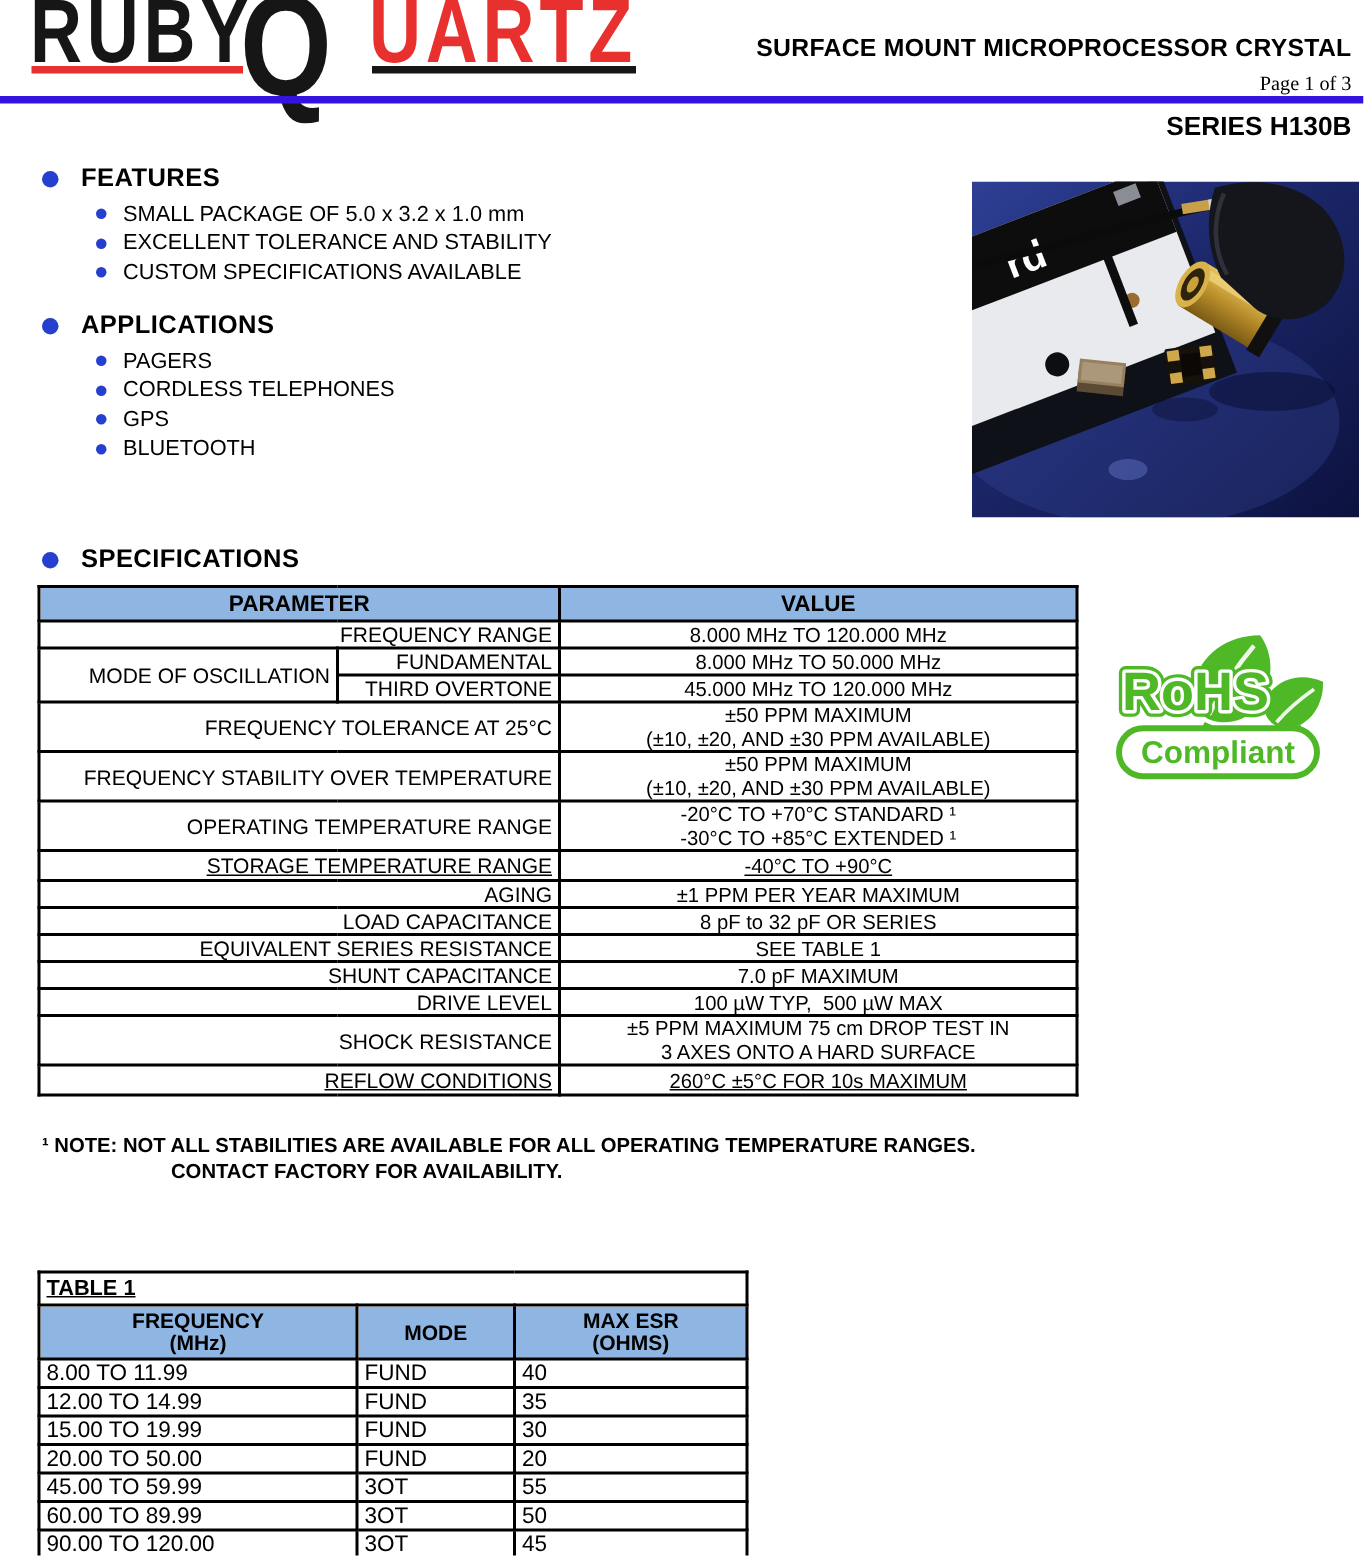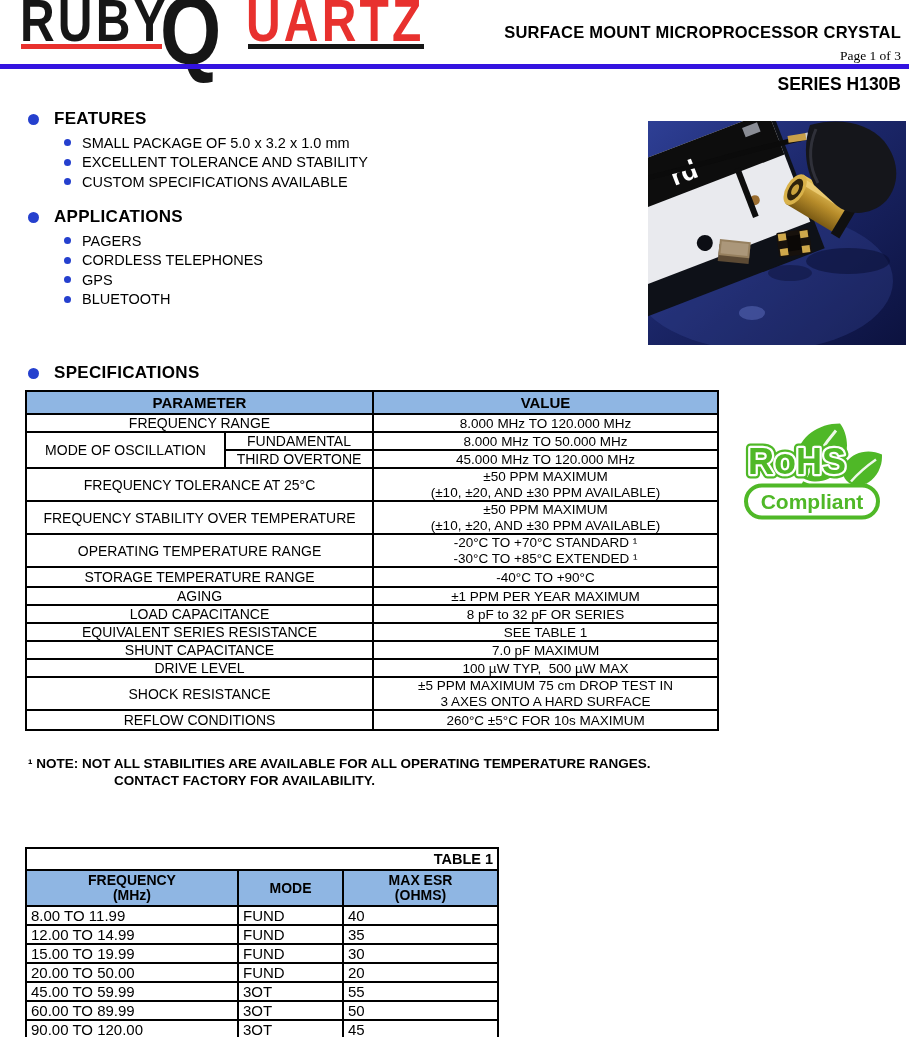--- a/index.html
+++ b/index.html
@@ -28,32 +28,32 @@
   .sec-items{margin:3px 0 0 36px;}
   .sec-item{display:flex;align-items:center;gap:11px;height:19.5px;font-size:14.5px;}
   .bullet-sm{width:7px;height:7px;border-radius:50%;background:#2540ce;flex:0 0 7px;}
   
   .photo{position:absolute;left:648px;top:121px;width:258px;height:224px;}
   
   table{border-collapse:collapse;table-layout:fixed;}
   td,th{border:2px solid #000;padding:0 4px;overflow:hidden;}
   .spec{position:absolute;left:25px;top:390px;width:692px;}
   .spec th{background:#8FB6E3;font-size:15px;font-weight:700;text-align:center;height:21px;}
-  .spec td.p{font-size:14px;text-align:center;margin-left:44px;}
+  .spec td.p{font-size:14px;text-align:right;margin-left:44px;}
   .spec td.v{font-size:13.5px;text-align:center;}
   .h-s{height:18px;}
-  .h-m{height:20px;}
+  .h-m{height:20px;text-decoration:underline;}
   .h-d{height:22px;}
   .h-d .v div{line-height:15.5px;}
   
   .note{position:absolute;left:28px;top:755px;font-size:13.5px;font-weight:700;line-height:17px;}
   .note .l2{margin-left:86px;}
   
   .t1{position:absolute;left:25px;top:847px;width:472px;}
-  .t1 .title{font-size:14.5px;font-weight:700;text-align:right;height:20px;background:#fff;}
+  .t1 .title{font-size:14.5px;font-weight:700;text-align:left;height:20px;background:#fff;text-decoration:underline;}
   .t1 th{background:#8FB6E3;font-size:14px;font-weight:700;text-align:center;height:34px;line-height:15px;}
   .t1 td{font-size:15px;text-align:left;height:17px;}
   
   .rohs{position:absolute;left:742px;top:420px;width:150px;height:108px;}
 </style>
 </head>
 <body>
 
 <div class="logo-piece logo-ruby">RUBY</div>
 <div class="logo-piece logo-q">Q</div>

